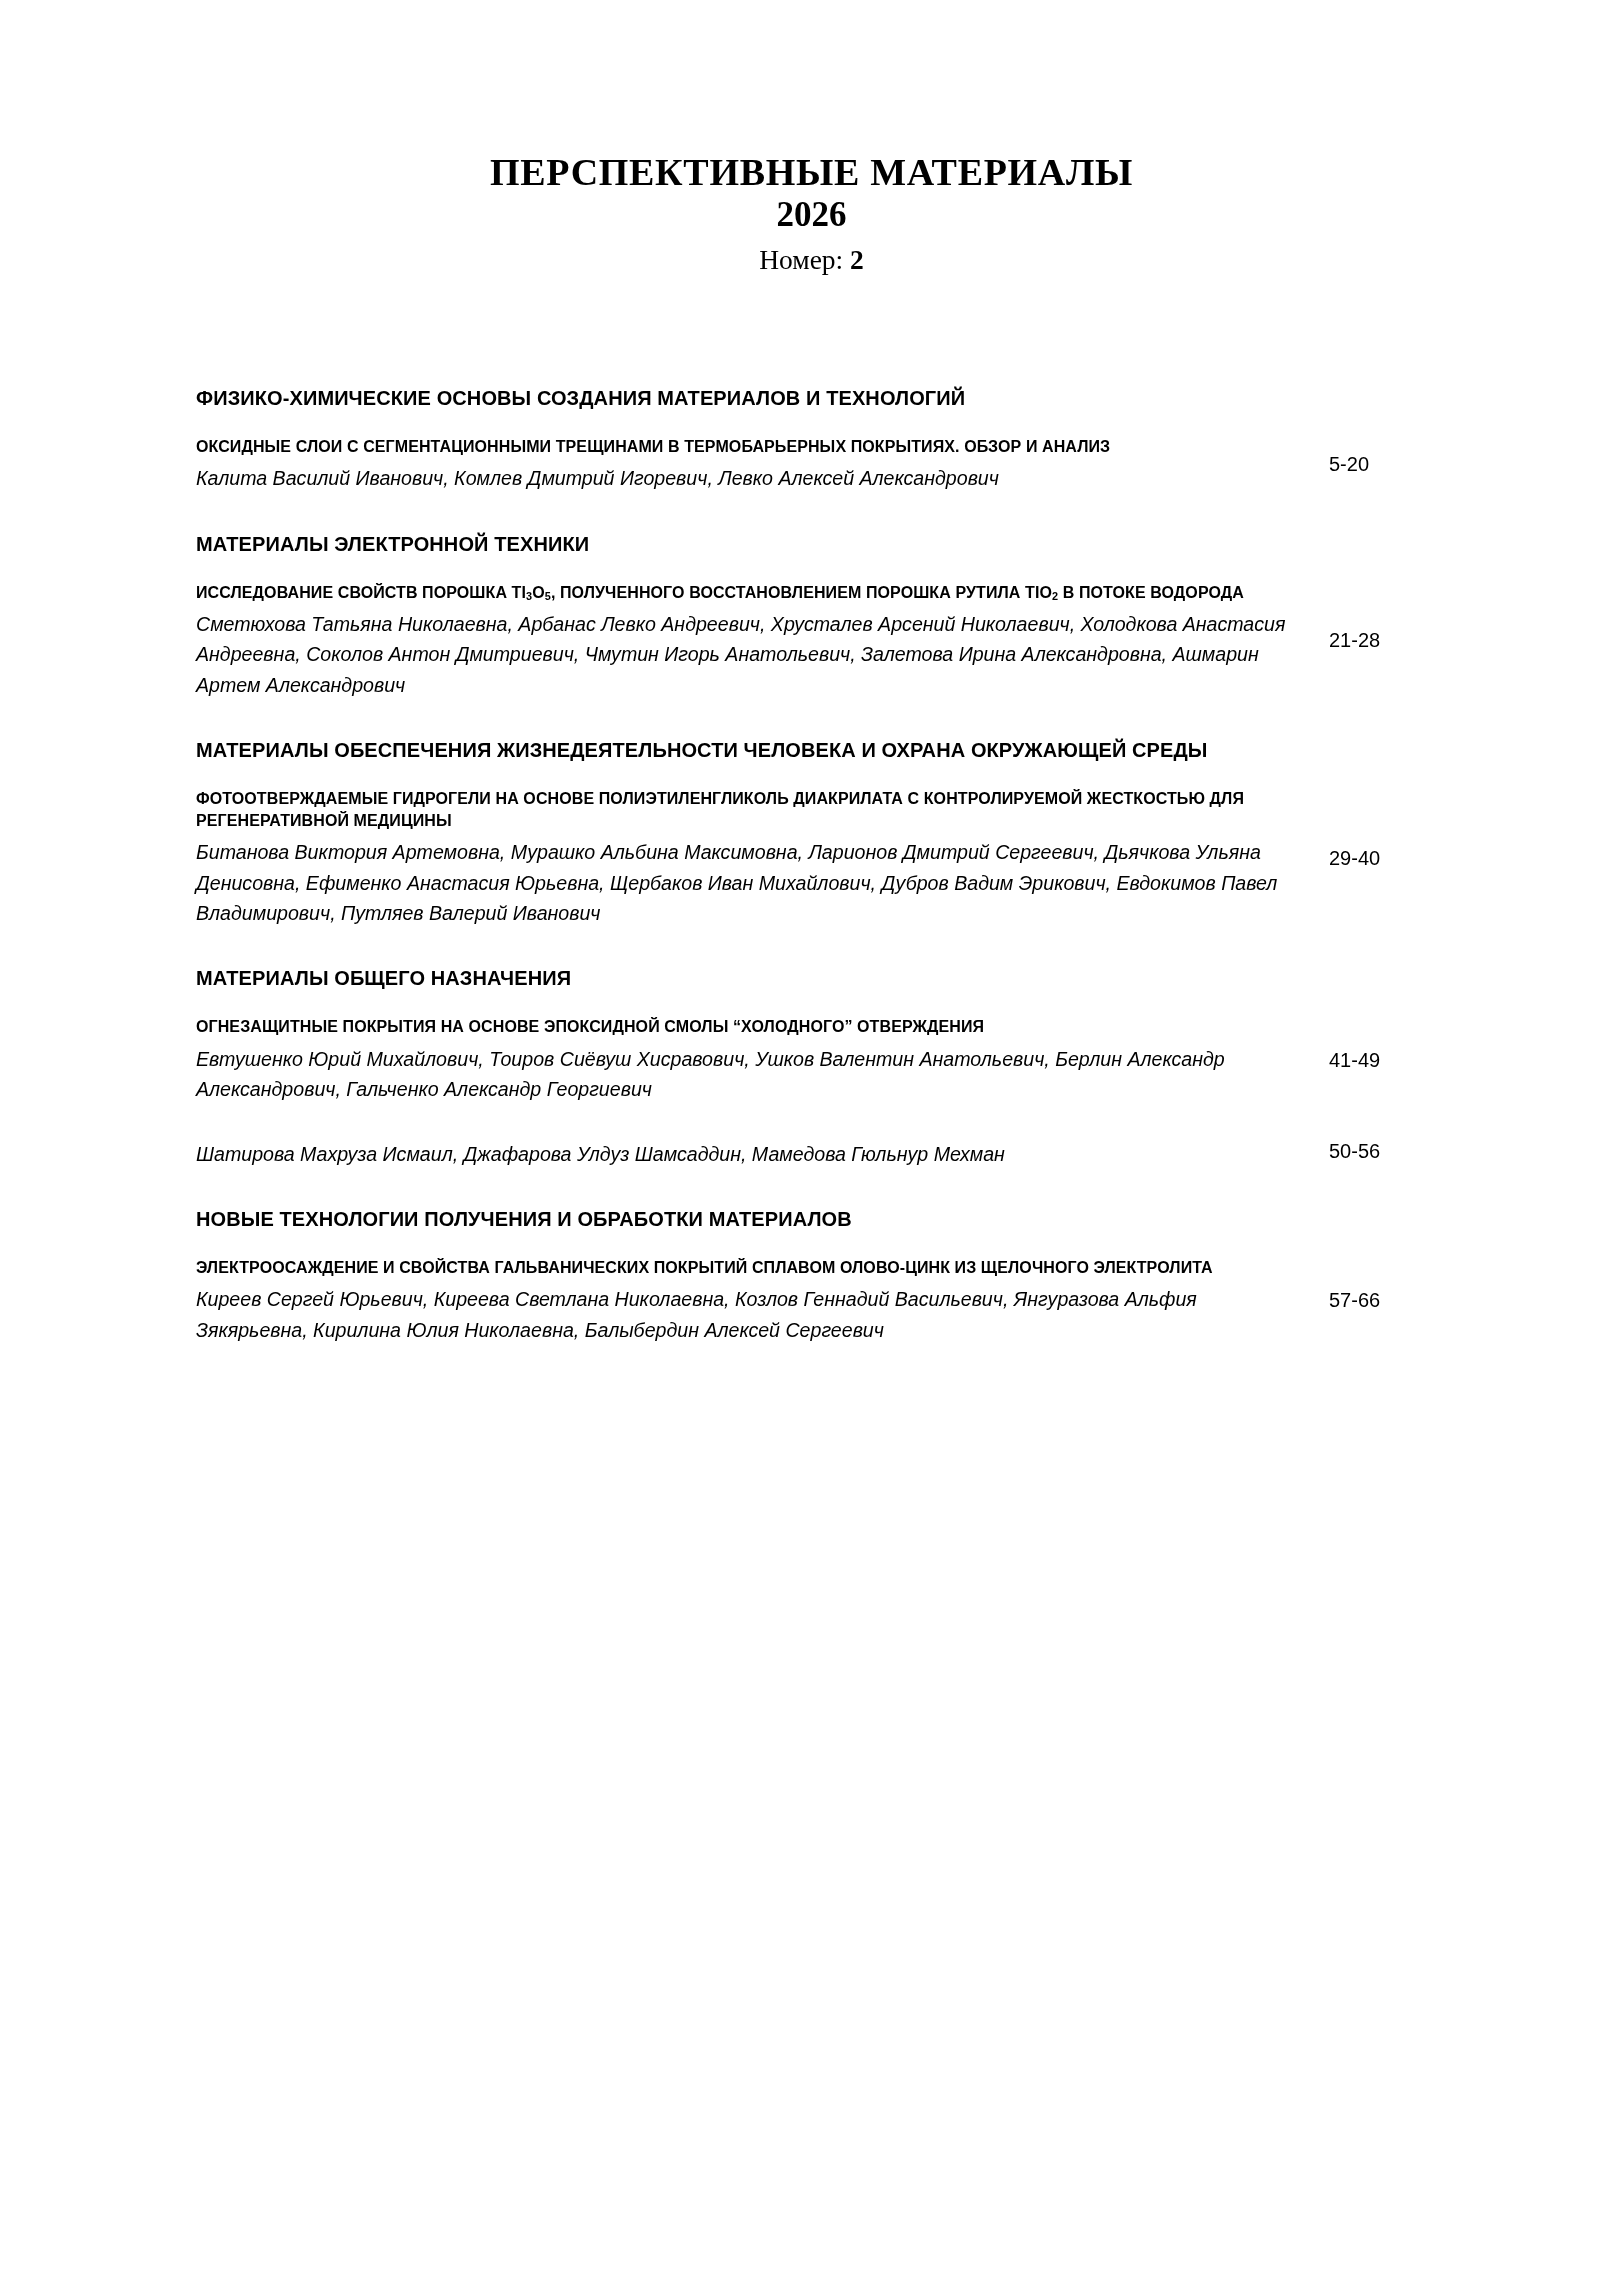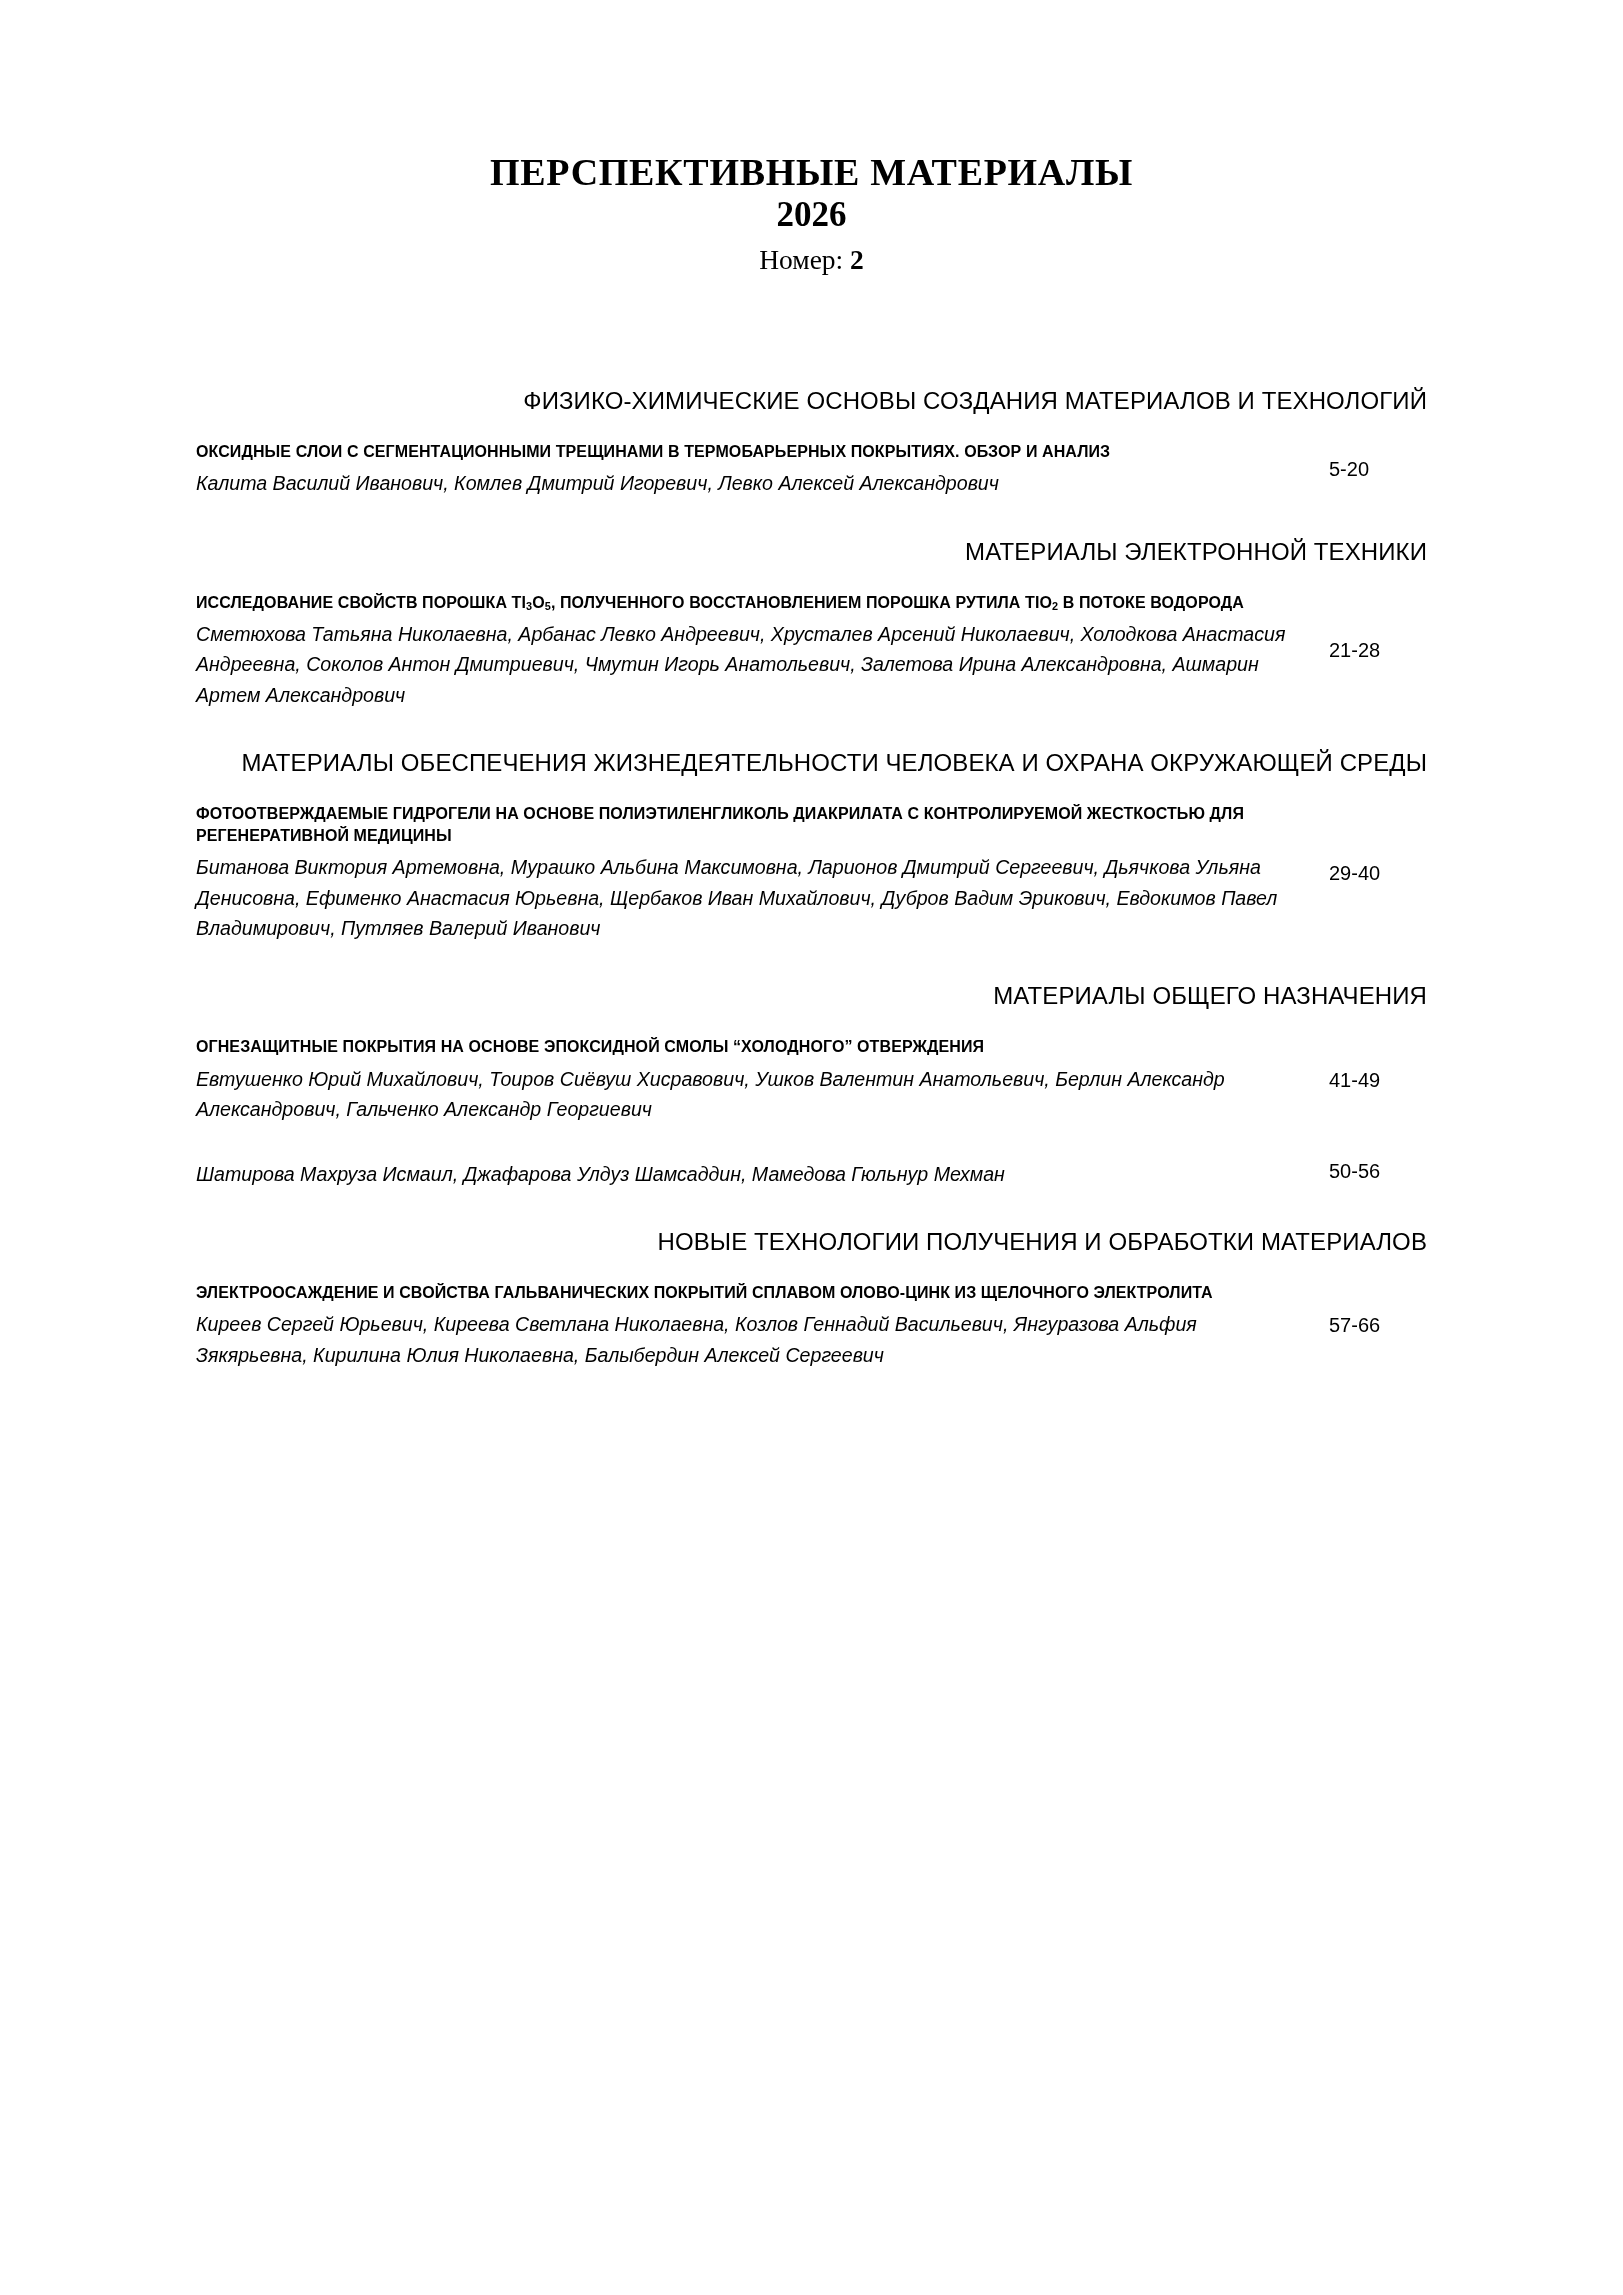--- a/index.html
+++ b/index.html
@@ -48,23 +48,23 @@
   .issue-line .issue-value { font-weight: bold; }
 
   
   .toc {
     margin-top: 111px;
   }
   .section {
     margin-bottom: 6.5px;
   }
   .section-heading {
-    text-align: right;
-    font-size: 24px;
-    font-weight: normal;
+    text-align: left;
+    font-size: 20px;
+    font-weight: bold;
     letter-spacing: 0.1px;
     margin: 39px 0 26px 0;
   }
   .section:first-child .section-heading { margin-top: 0; }
 
   .entry {
     display: flex;
     align-items: center;
     margin-bottom: 29px;
   }

